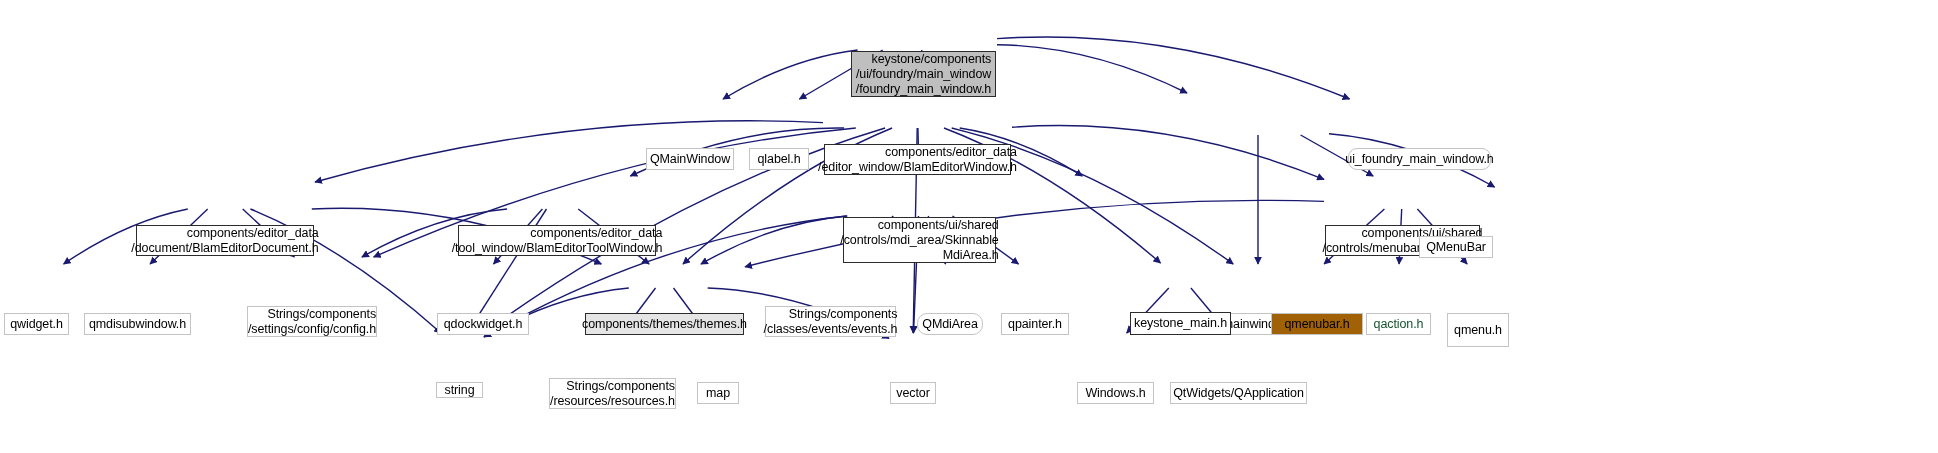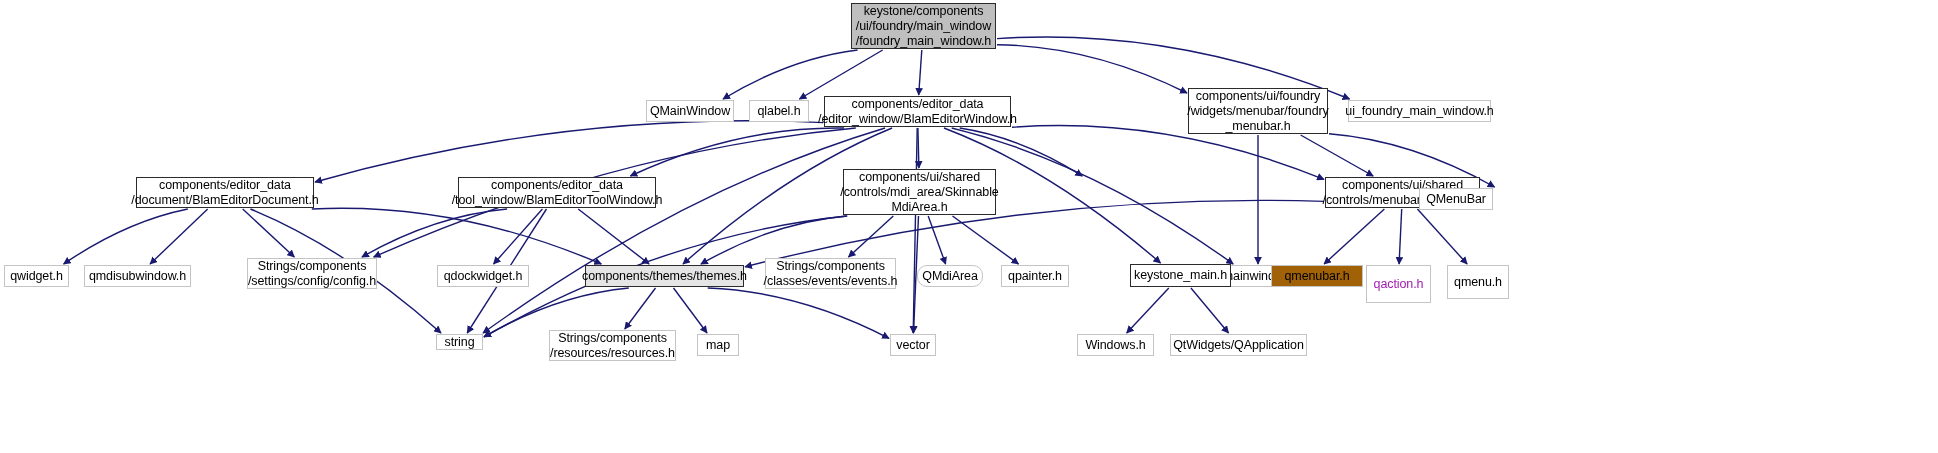--- a/index.html
+++ b/index.html
@@ -24,30 +24,31 @@
     width: 1938px;
     height: 453px;
     pointer-events: none;
   }
   .node {
     position: absolute;
     box-sizing: border-box;
     display: flex;
     align-items: center;
     justify-content: center;
-    text-align: center;
+    text-align: right;
     background: #ffffff;
     border: 1px solid #c4c4c4;
     color: #000000;
     font-size: 12.5px;
     line-height: 15px;
     letter-spacing: -0.1px;
     white-space: pre;
     padding: 0 20px;
     z-index: 2;
+    margin-top: 48px;
   }
   .node.bold {
     border: 1.6px solid #2b2b2b;
   }
   .node.root {
     background: #bfbfbf;
     border: 1.6px solid #2b2b2b;
   }
 </style>
 </head>
@@ -105,24 +106,21 @@
       <path d="M 1417.4 209.0 Q 1442.3 236.5 1467.1 264.0" fill="none" stroke="#191970" stroke-width="1.4" marker-end="url(#arrow)"></path>
       <path d="M 1324.0 201.4 Q 1034.5 192.1 745.0 266.9" fill="none" stroke="#191970" stroke-width="1.4" marker-end="url(#arrow)"></path>
     </svg>
 <div class="node root" style="left: 851px; top: 3px; width: 145px; height: 46px; color: rgb(0, 0, 0); background: rgb(191, 191, 191); border-color: rgb(43, 43, 43);"><span>keystone/components
 /ui/foundry/main_window
 /foundry_main_window.h</span></div>
     <div class="node" style="left: 646px; top: 100px; width: 88px; height: 22px; color: rgb(0, 0, 0); background: rgb(255, 255, 255); border-color: rgb(196, 196, 196);"><span>QMainWindow</span></div>
     <div class="node" style="left: 749px; top: 100px; width: 60px; height: 22px; color: rgb(0, 0, 0); background: rgb(255, 255, 255); border-color: rgb(196, 196, 196);"><span>qlabel.h</span></div>
     <div class="node bold" style="left: 824px; top: 96px; width: 187px; height: 31px; color: rgb(0, 0, 0); background: rgb(255, 255, 255); border-color: rgb(43, 43, 43);"><span>components/editor_data
 /editor_window/BlamEditorWindow.h</span></div>
-    <div class="node bold" style="left: 1188px; top: 88px; width: 140px; height: 46px; color: rgb(0, 0, 0); background: rgb(255, 255, 255); border-color: rgb(43, 43, 43);"><span>components/ui/foundry
-/widgets/menubar/foundry
-_menubar.h</span></div>
-    <div class="node" style="left: 1348px; top: 100px; width: 143px; height: 22px; color: rgb(0, 0, 0); background: rgb(255, 255, 255); border-color: rgb(196, 196, 196);"><span>ui_foundry_main_window.h</span></div>
+    <div class="node" style="left: 1348px; top: 100px; width: 143px; height: 22px; color: rgb(0, 0, 0); background: rgb(255, 255, 255); border-color: rgb(196, 196, 196); border-radius: 9px;"><span>ui_foundry_main_window.h</span></div>
     <div class="node bold" style="left: 136px; top: 177px; width: 178px; height: 31px; color: rgb(0, 0, 0); background: rgb(255, 255, 255); border-color: rgb(43, 43, 43);"><span>components/editor_data
 /document/BlamEditorDocument.h</span></div>
     <div class="node bold" style="left: 458px; top: 177px; width: 198px; height: 31px; color: rgb(0, 0, 0); background: rgb(255, 255, 255); border-color: rgb(43, 43, 43);"><span>components/editor_data
 /tool_window/BlamEditorToolWindow.h</span></div>
     <div class="node bold" style="left: 843px; top: 169px; width: 153px; height: 46px; color: rgb(0, 0, 0); background: rgb(255, 255, 255); border-color: rgb(43, 43, 43);"><span>components/ui/shared
 /controls/mdi_area/Skinnable
 MdiArea.h</span></div>
     <div class="node" style="left: 1211px; top: 265px; width: 94px; height: 22px; color: rgb(0, 0, 0); background: rgb(255, 255, 255); border-color: rgb(196, 196, 196);"><span>qmainwindow.h</span></div>
     <div class="node bold" style="left: 1325px; top: 177px; width: 155px; height: 31px; color: rgb(0, 0, 0); background: rgb(255, 255, 255); border-color: rgb(43, 43, 43);"><span>components/ui/shared
 /controls/menubar/menubar.h</span></div>
@@ -132,21 +130,21 @@
     <div class="node" style="left: 247px; top: 258px; width: 130px; height: 31px; color: rgb(0, 0, 0); background: rgb(255, 255, 255); border-color: rgb(196, 196, 196);"><span>Strings/components
 /settings/config/config.h</span></div>
     <div class="node" style="left: 437px; top: 265px; width: 92px; height: 22px; color: rgb(0, 0, 0); background: rgb(255, 255, 255); border-color: rgb(196, 196, 196);"><span>qdockwidget.h</span></div>
     <div class="node bold" style="left: 585px; top: 265px; width: 159px; height: 22px; color: rgb(0, 0, 0); background: #e5e5e5; border-color: rgb(43, 43, 43);"><span>components/themes/themes.h</span></div>
     <div class="node" style="left: 765px; top: 258px; width: 131px; height: 31px; color: rgb(0, 0, 0); background: rgb(255, 255, 255); border-color: rgb(196, 196, 196);"><span>Strings/components
 /classes/events/events.h</span></div>
     <div class="node" style="left: 917px; top: 265px; width: 66px; height: 22px; color: rgb(0, 0, 0); background: rgb(255, 255, 255); border-color: rgb(196, 196, 196); border-radius: 10px;"><span>QMdiArea</span></div>
     <div class="node" style="left: 1001px; top: 265px; width: 68px; height: 22px; color: rgb(0, 0, 0); background: rgb(255, 255, 255); border-color: rgb(196, 196, 196);"><span>qpainter.h</span></div>
     <div class="node bold" style="left: 1130px; top: 264px; width: 101px; height: 23px; color: rgb(0, 0, 0); background: rgb(255, 255, 255); border-color: rgb(43, 43, 43);"><span>keystone_main.h</span></div>
     <div class="node" style="left: 1271px; top: 265px; width: 92px; height: 22px; color: rgb(0, 0, 0); background: #a16207; border-color: rgb(196, 196, 196);"><span>qmenubar.h</span></div>
-    <div class="node" style="left: 1366px; top: 265px; width: 65px; height: 38px; color: #a21caf; background: rgb(255, 255, 255); border-color: rgb(196, 196, 196);"><span>qaction.h</span></div>
+    <div class="node" style="left: 1366px; top: 265px; width: 65px; height: 22px; color: #14532d; background: rgb(255, 255, 255); border-color: rgb(196, 196, 196);"><span>qaction.h</span></div>
     <div class="node" style="left: 1447px; top: 265px; width: 62px; height: 34px; color: rgb(0, 0, 0); background: rgb(255, 255, 255); border-color: rgb(196, 196, 196);"><span>qmenu.h</span></div>
     <div class="node" style="left: 436px; top: 334px; width: 47px; height: 16px; color: rgb(0, 0, 0); background: rgb(255, 255, 255); border-color: rgb(196, 196, 196);"><span>string</span></div>
     <div class="node" style="left: 549px; top: 330px; width: 127px; height: 31px; color: rgb(0, 0, 0); background: rgb(255, 255, 255); border-color: rgb(196, 196, 196);"><span>Strings/components
 /resources/resources.h</span></div>
     <div class="node" style="left: 697px; top: 334px; width: 38px; height: 22px; color: rgb(0, 0, 0); background: rgb(255, 255, 255); border-color: rgb(196, 196, 196);"><span>map</span></div>
     <div class="node" style="left: 890px; top: 334px; width: 46px; height: 22px; color: rgb(0, 0, 0); background: rgb(255, 255, 255); border-color: rgb(196, 196, 196);"><span>vector</span></div>
     <div class="node" style="left: 1077px; top: 334px; width: 77px; height: 22px; color: rgb(0, 0, 0); background: rgb(255, 255, 255); border-color: rgb(196, 196, 196);"><span>Windows.h</span></div>
     <div class="node" style="left: 1170px; top: 334px; width: 137px; height: 22px; color: rgb(0, 0, 0); background: rgb(255, 255, 255); border-color: rgb(196, 196, 196);"><span>QtWidgets/QApplication</span></div>
   </div>
 

